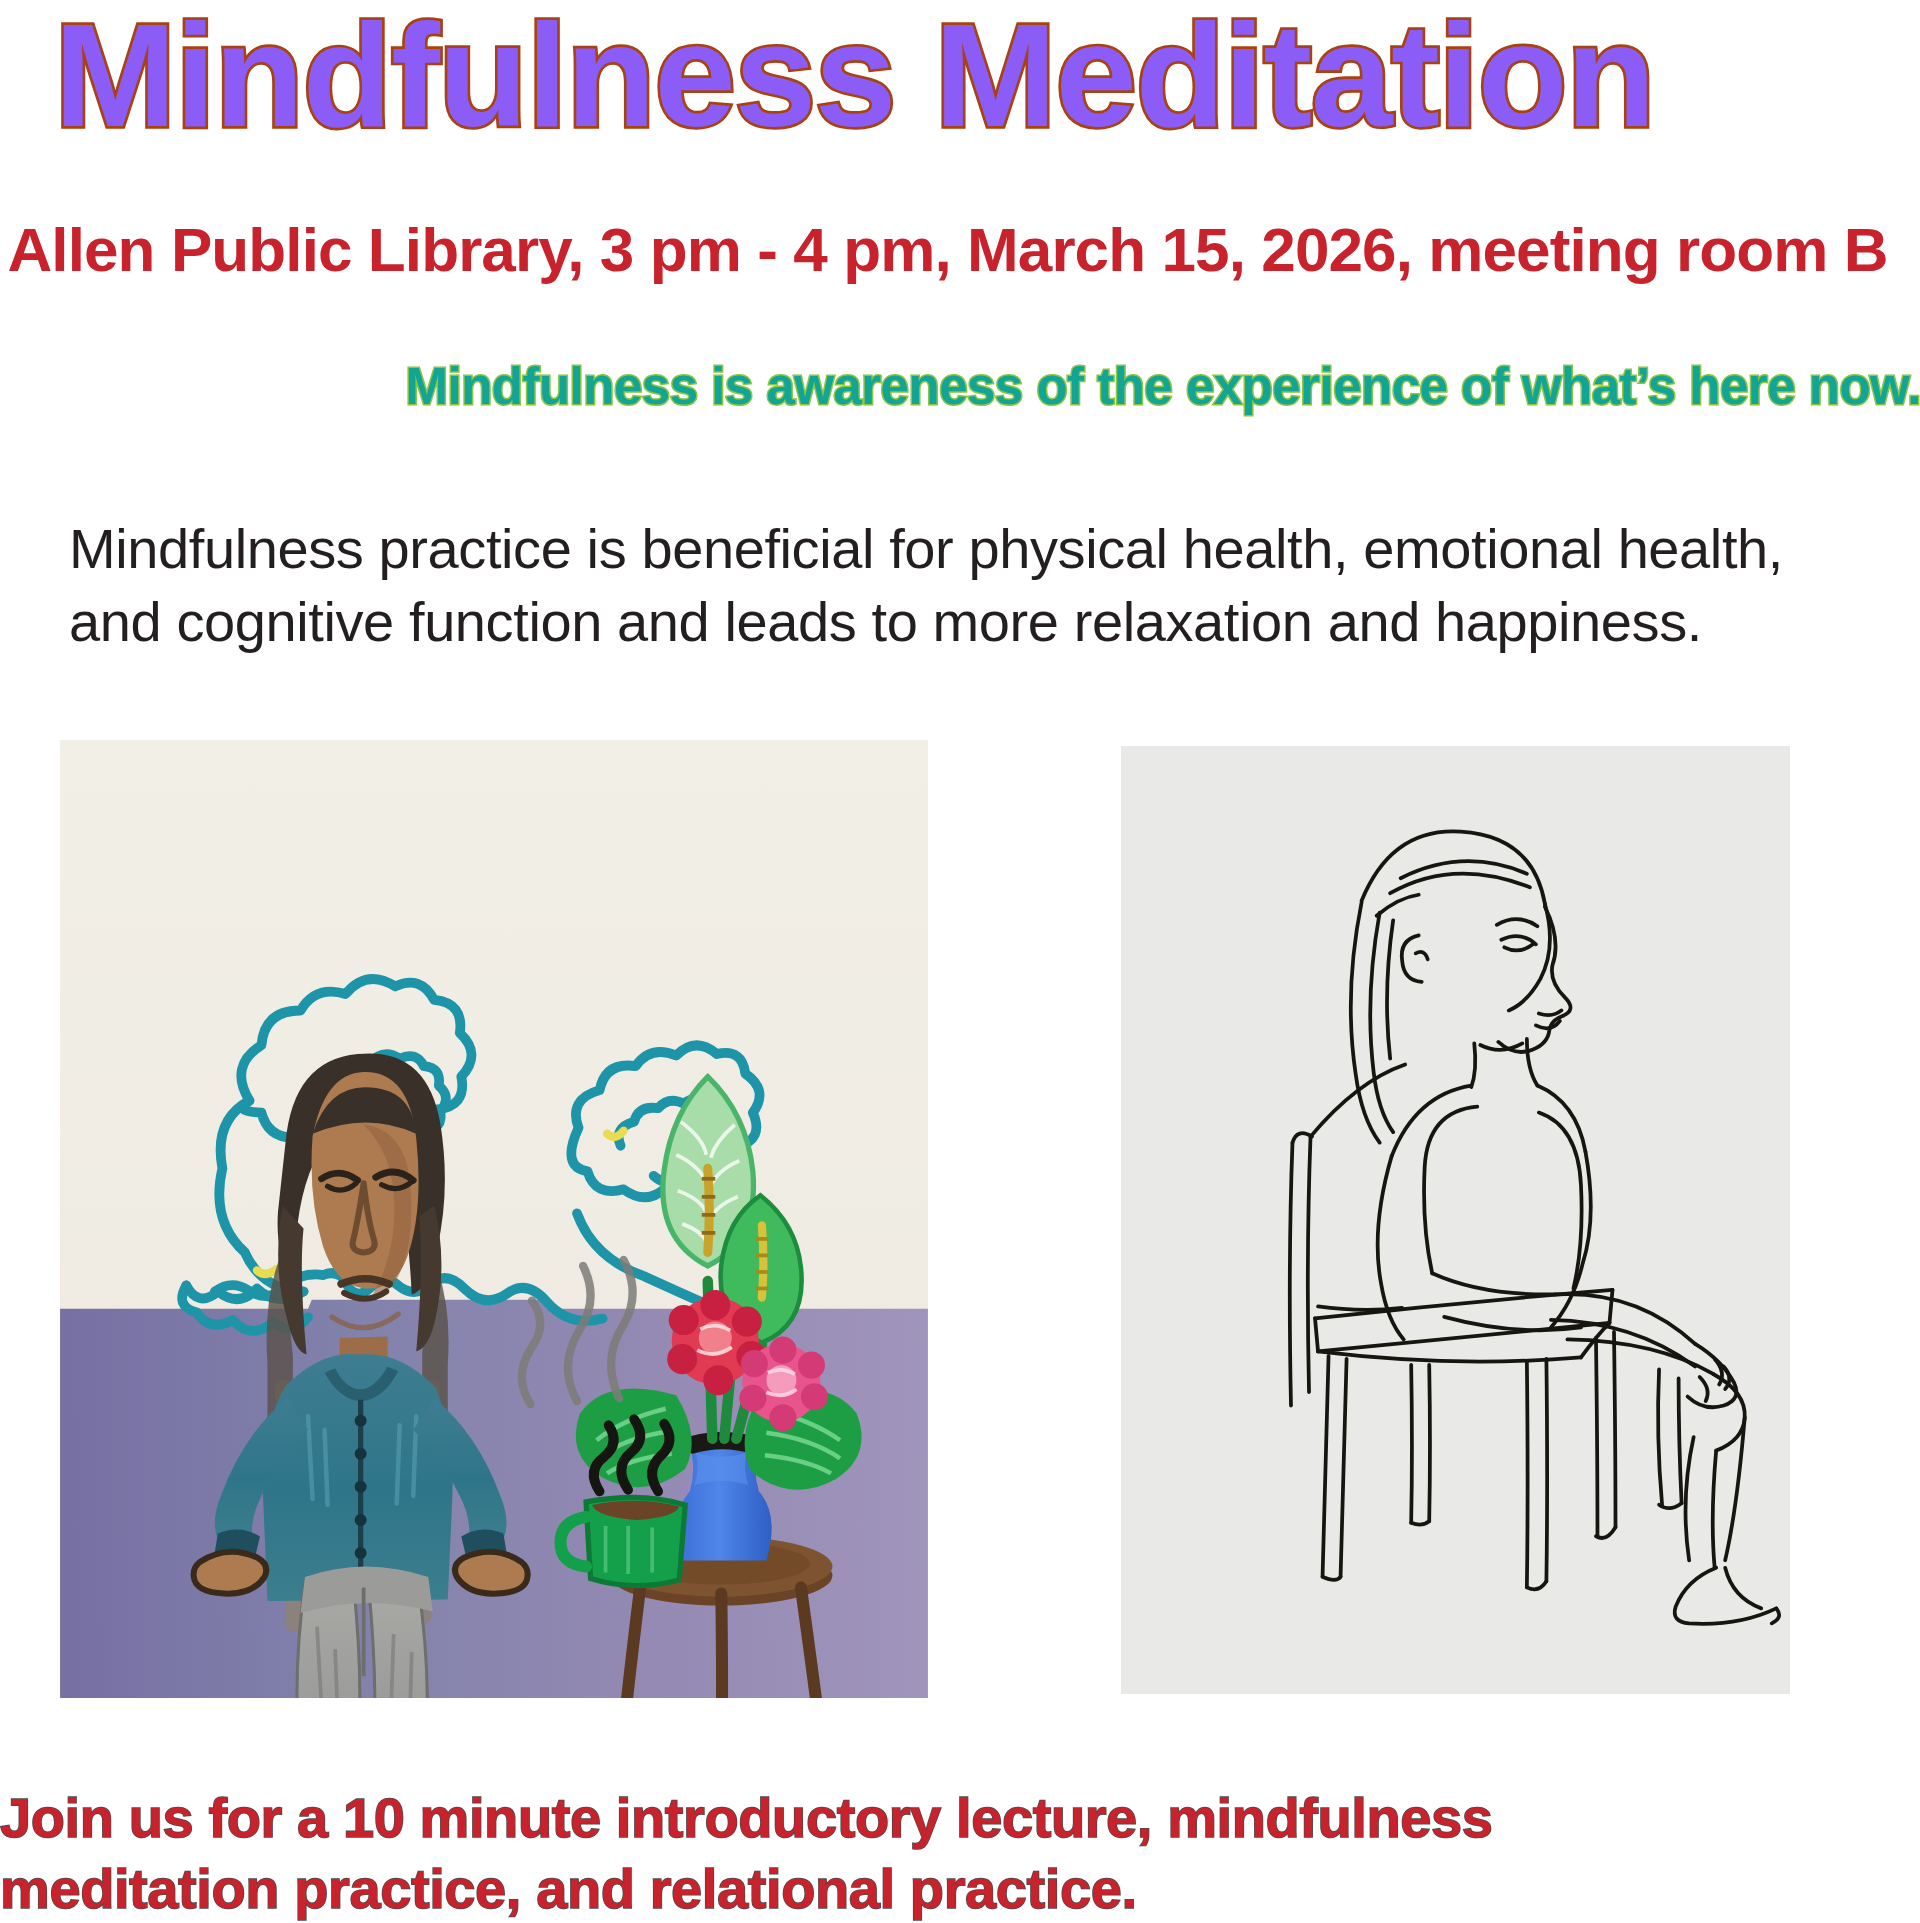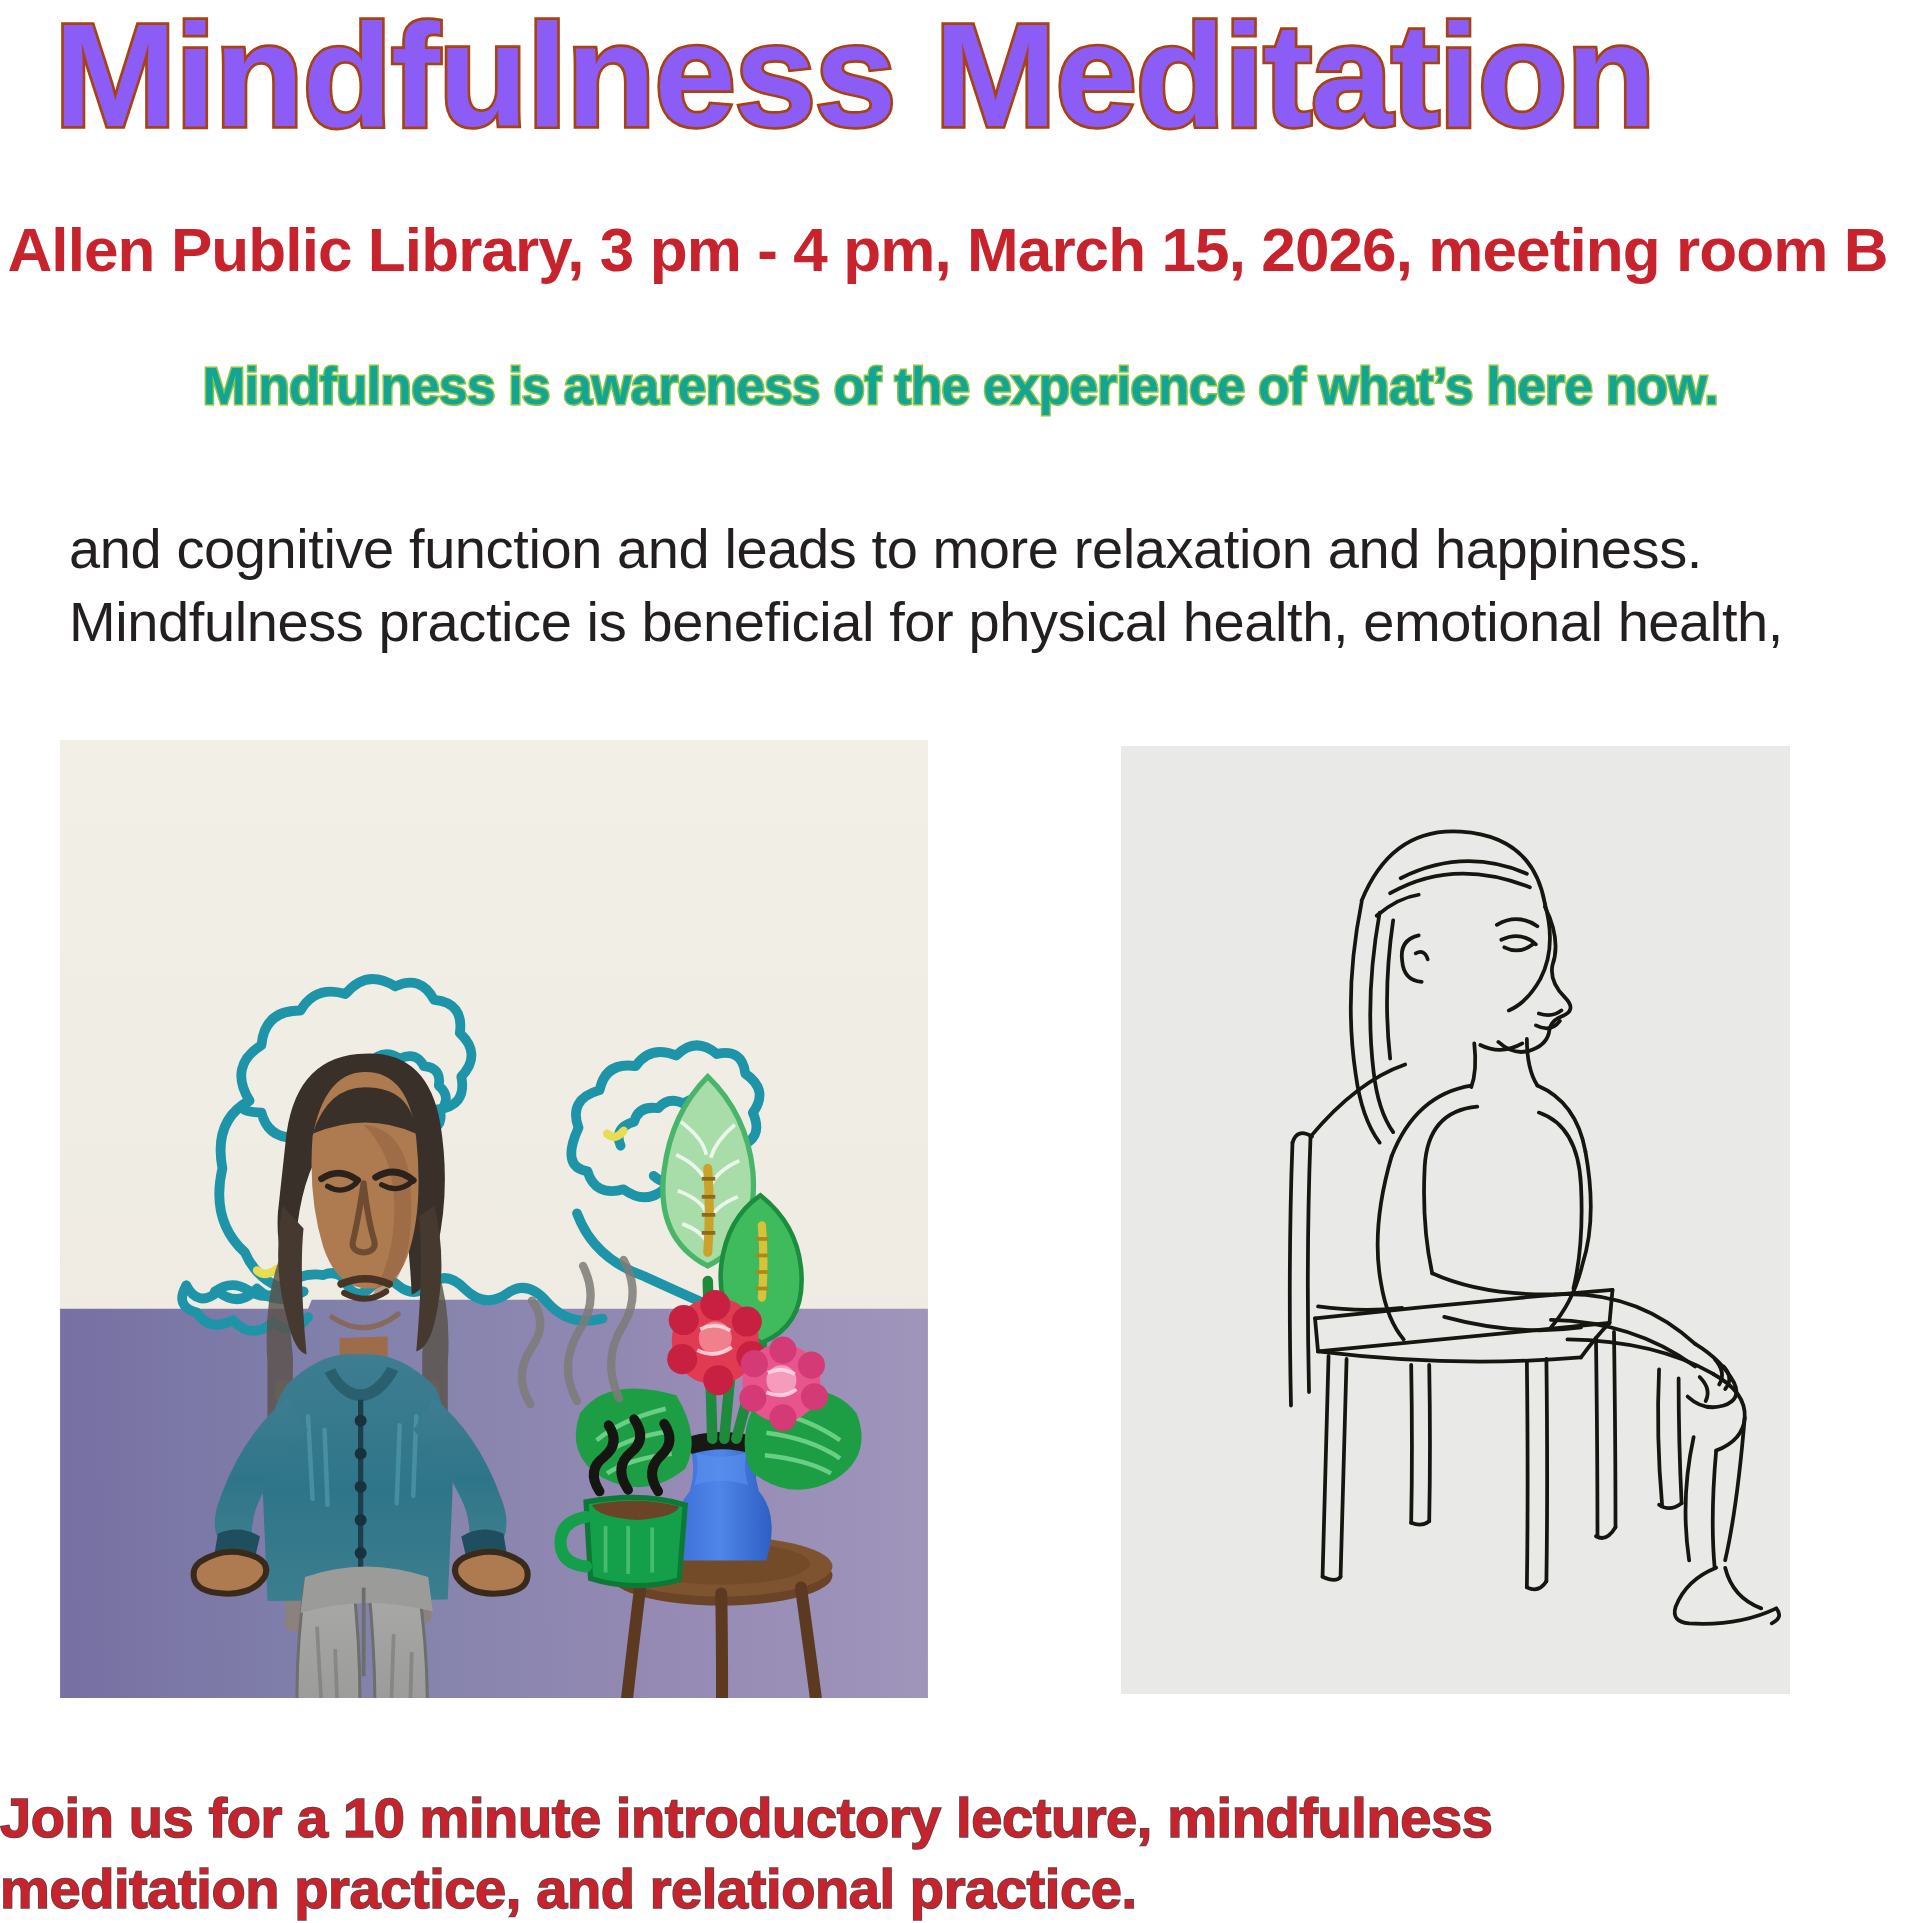--- a/index.html
+++ b/index.html
@@ -49,21 +49,21 @@
     color: #C8222C;
     white-space: nowrap;
   }
 
   
   .tagline {
     position: absolute;
     left: 0;
     top: 361px;
     width: 1921px;
-    text-align: center;
+    text-align: right;
     font-size: 51px;
     font-weight: 700;
     line-height: 1.0;
     letter-spacing: -0.5px;
     color: #12A596;
     -webkit-text-stroke: 3px #8DC63F;
     paint-order: stroke fill;
     white-space: nowrap;
   }
 
@@ -127,22 +127,22 @@
 
 <div class="page">
 
   <h1 class="title">Mindfulness Meditation</h1>
 
   <div class="subtitle">Allen Public Library, 3 pm - 4 pm, March 15, 2026, meeting room B</div>
 
   <div class="tagline">Mindfulness is awareness of the experience of what’s here now.</div>
 
   <div class="body-para">
+    <span class="ln">Mindfulness practice is beneficial for physical health, emotional health,</span>
     <span class="ln">and cognitive function and leads to more relaxation and happiness.</span>
-    <span class="ln">Mindfulness practice is beneficial for physical health, emotional health,</span>
   </div>
 
   <div class="artwork-row">
 
     <figure class="art-frame painting">
       <svg viewBox="0 0 1155 1275" xmlns="http://www.w3.org/2000/svg" role="img">
         <defs>
           <linearGradient id="wallG" x1="0" y1="0" x2="0" y2="1">
             <stop offset="0%" stop-color="#F2EFE7"></stop>
             <stop offset="100%" stop-color="#EDE9E0"></stop>

